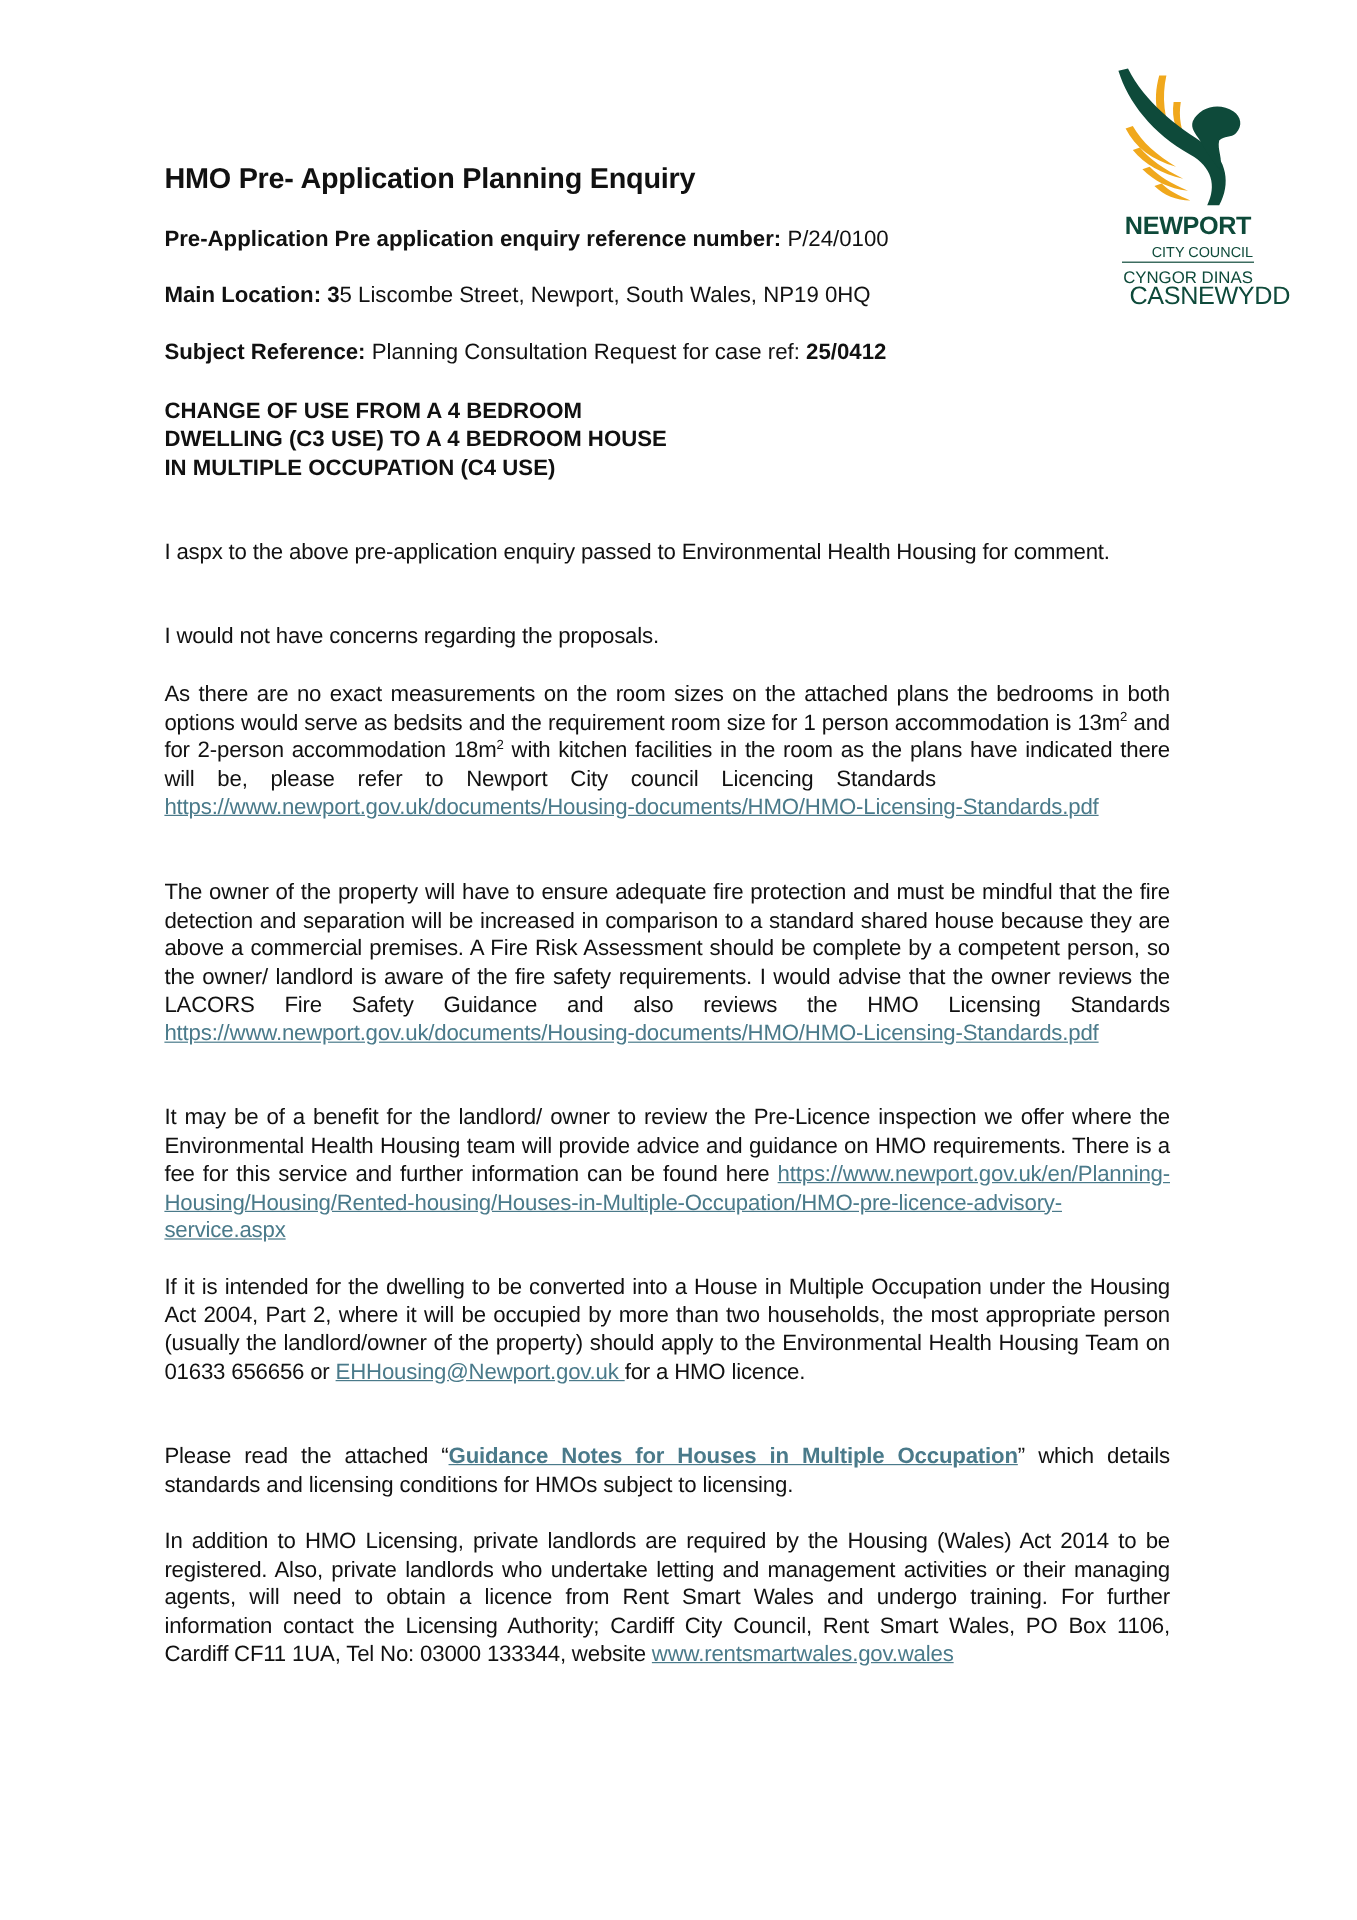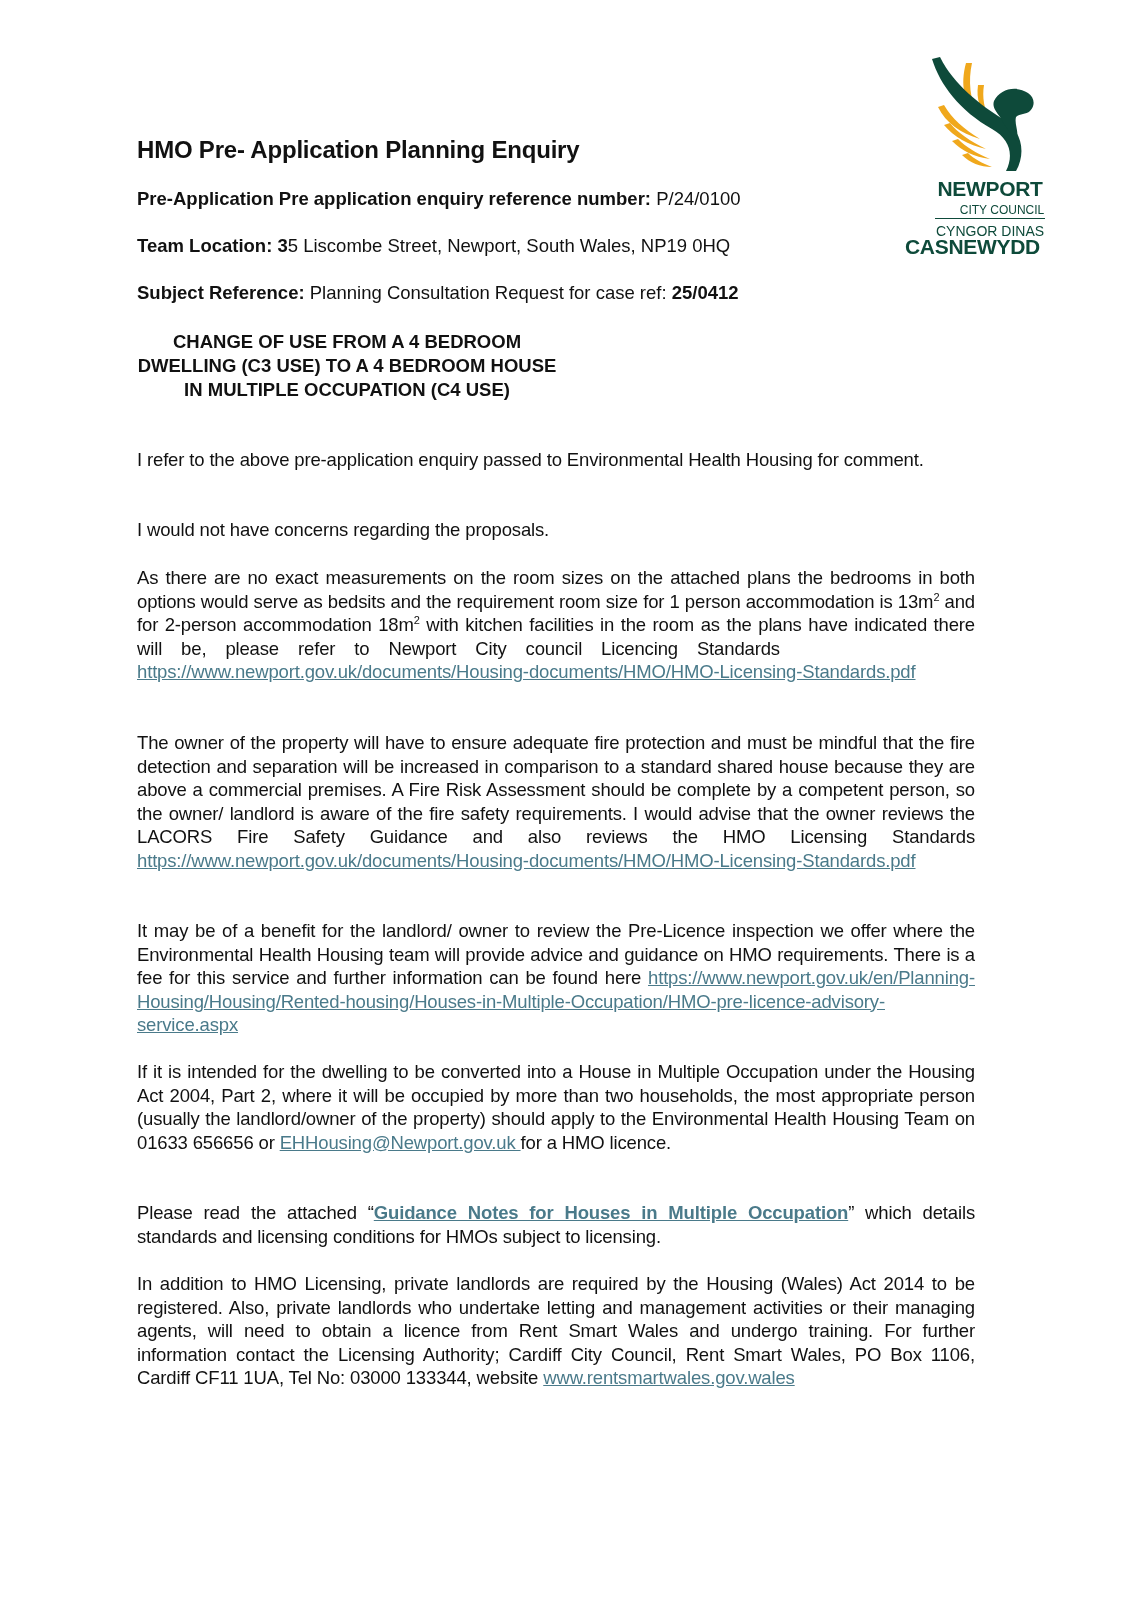--- a/index.html
+++ b/index.html
@@ -21,36 +21,36 @@
     font-size: 12px; color: #0e4a3a;
   }
   .logo-rule {
     position: absolute; left: 30px; top: 163px; width: 110px; height: 1px; background: #0e4a3a;
   }
   .logo-cyngor {
     position: absolute; left: 0; top: 168px; width: 170px; text-align: center;
     font-size: 14px; color: #0e4a3a;
   }
   .logo-casnewydd {
-    position: absolute; left: 0; top: 180px; width: 170px; text-align: left;
-    font-weight: bold; font-size: 21px; color: #0e4a3a; letter-spacing: -0.3px;
+    position: absolute; left: 0; top: 180px; width: 170px; text-align: right;
+    font-weight: normal; font-size: 21px; color: #0e4a3a; letter-spacing: -0.3px;
   }
 
   .title {
     position: absolute; left: 137px; top: 136px;
     font-size: 24px; font-weight: bold; margin: 0;
     letter-spacing: -0.2px;
   }
   .meta-line {
     position: absolute; left: 137px; font-size: 18.5px; margin: 0; white-space: nowrap;
   }
   .meta-line b { font-weight: bold; }
   .change-heading {
     position: absolute; left: 137px; top: 330px; width: 420px;
-    font-size: 18.5px; font-weight: bold; line-height: 24px; margin: 0; text-align: center;
+    font-size: 18.5px; font-weight: bold; line-height: 24px; margin: 0;
   }
 
   .para {
     position: absolute; left: 137px; width: 838px;
     font-size: 18.5px; line-height: 23.5px; text-align: justify; margin: 0;
     letter-spacing: -0.15px;
   }
   a.link { color: #4a7a8a; }
   a.link-bold { color: #4a7a8a; text-decoration: underline; font-weight: bold; }
   sup { font-size: 11px; line-height: 0; }
@@ -82,33 +82,33 @@
   </div>
 
   <h1 class="title">HMO Pre- Application Planning Enquiry</h1>
 
   <p class="meta-line" style="top:188px;">
     <b>Pre-Application Pre application enquiry reference number:</b>
     <span>P/24/0100</span>
   </p>
 
   <p class="meta-line" style="top:235px;">
-    <b>Team Location:</b>
+    <b>Main Location:</b>
     <b>3</b><span>5 Liscombe Street, Newport, South Wales, NP19 0HQ</span>
   </p>
 
   <p class="meta-line" style="top:282px;">
     <b>Subject Reference:</b>
     <span>Planning Consultation Request for case ref:</span>
     <b>25/0412</b>
   </p>
 
   <p class="change-heading">CHANGE OF USE FROM A 4 BEDROOM DWELLING (C3 USE) TO A 4 BEDROOM HOUSE IN MULTIPLE OCCUPATION (C4 USE)</p>
 
-  <p class="para" style="top:448px;">I refer to the above pre-application enquiry passed to Environmental Health Housing for comment.</p>
+  <p class="para" style="top:448px;">I aspx to the above pre-application enquiry passed to Environmental Health Housing for comment.</p>
 
   <p class="para" style="top:518px;">I would not have concerns regarding the proposals.</p>
 
   <p class="para" style="top:566px;"><span>As there are no exact measurements on the room sizes on the attached plans the bedrooms in both options would serve as bedsits and the requirement room size for 1 person accommodation is 13m</span><sup>2</sup><span> and for 2-person accommodation 18m</span><sup>2</sup><span> with kitchen facilities in the room as the plans have indicated there will be, please refer to Newport City council Licencing Standards</span>&nbsp;&nbsp;&nbsp;&nbsp;&nbsp;&nbsp;&nbsp;&nbsp;&nbsp;&nbsp;&nbsp; <a class="link" href="#">https://www.newport.gov.uk/documents/Housing-documents/HMO/HMO-Licensing-Standards.pdf</a></p>
 
   <p class="para" style="top:731px;"><span>The owner of the property will have to ensure adequate fire protection and must be mindful that the fire detection and separation will be increased in comparison to a standard shared house because they are above a commercial premises. A Fire Risk Assessment should be complete by a competent person, so the owner/ landlord is aware of the fire safety requirements.  I would advise that the owner reviews the LACORS Fire Safety Guidance and also reviews the HMO Licensing Standards </span><a class="link" href="#">https://www.newport.gov.uk/documents/Housing-documents/HMO/HMO-Licensing-Standards.pdf</a></p>
 
   <p class="para" style="top:919px;"><span>It may be of a benefit for the landlord/ owner to review the Pre-Licence inspection we offer where the Environmental Health Housing team will provide advice and guidance on HMO requirements. There is a fee for this service and further information can be found here </span><a class="link" href="#">https://www.newport.gov.uk/en/Planning-Housing/Housing/Rented-housing/Houses-in-Multiple-Occupation/HMO-pre-licence-advisory-service.aspx</a></p>
 
   <p class="para" style="top:1060px;"><span>If it is intended for the dwelling to be converted into a House in Multiple Occupation under the Housing Act 2004, Part 2, where it will be occupied by more than two households, the most appropriate person (usually the landlord/owner of the property) should apply to the Environmental Health Housing Team on 01633 656656 or </span><a class="link" href="#">EHHousing@Newport.gov.uk </a><span>for a HMO licence.</span></p>

